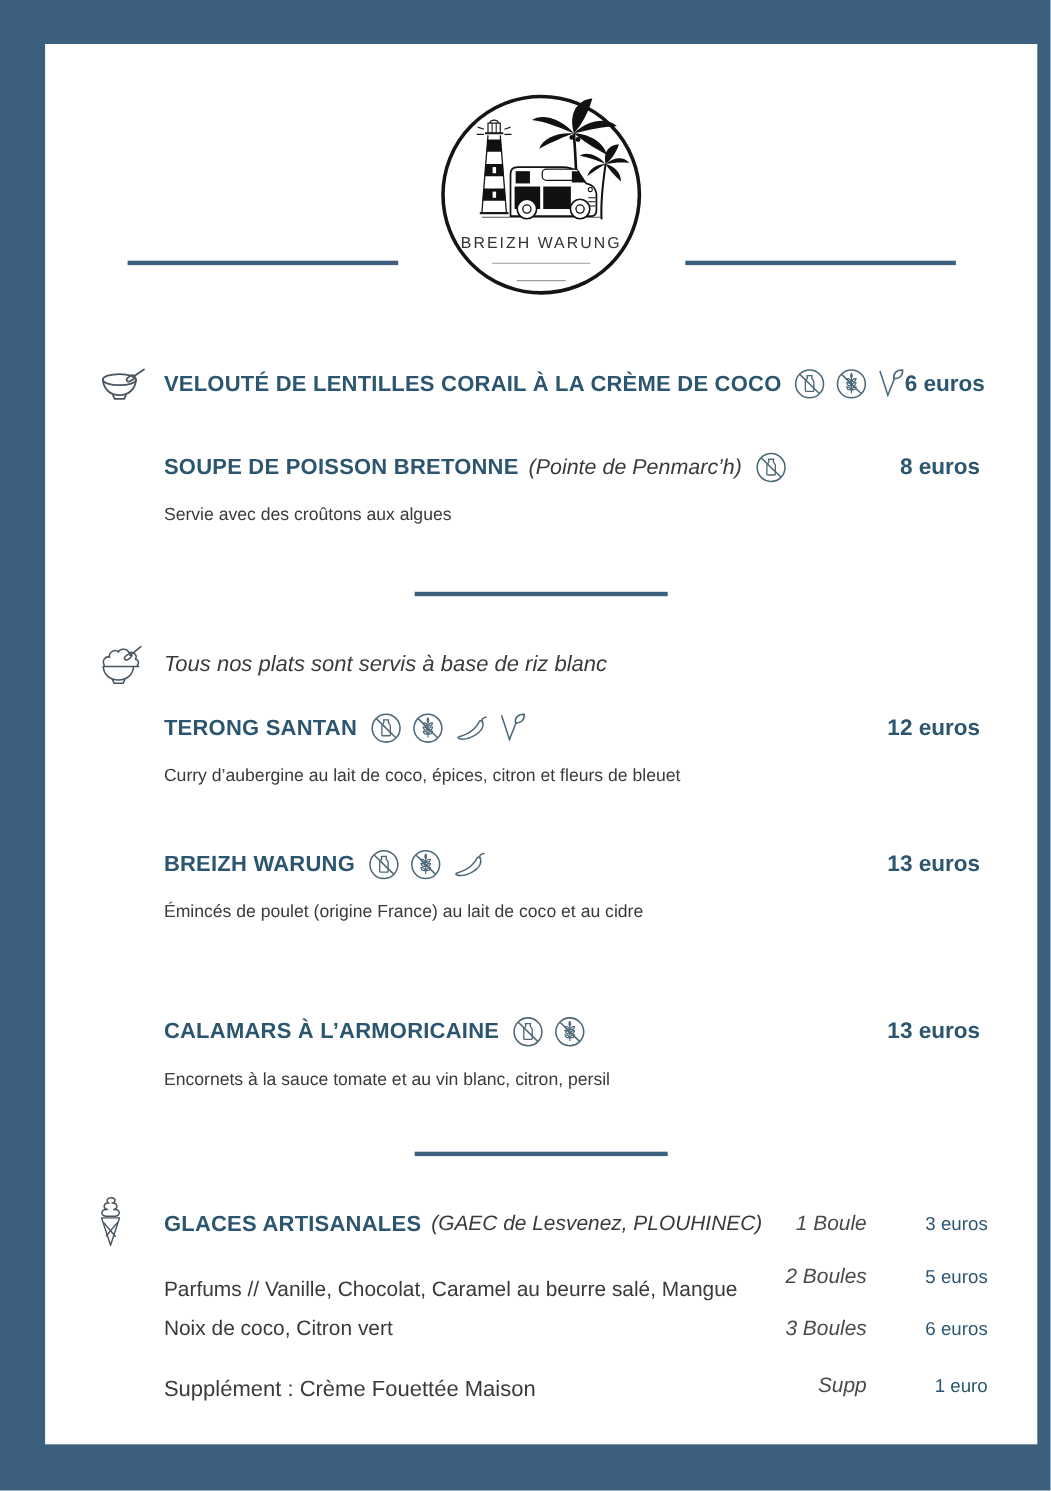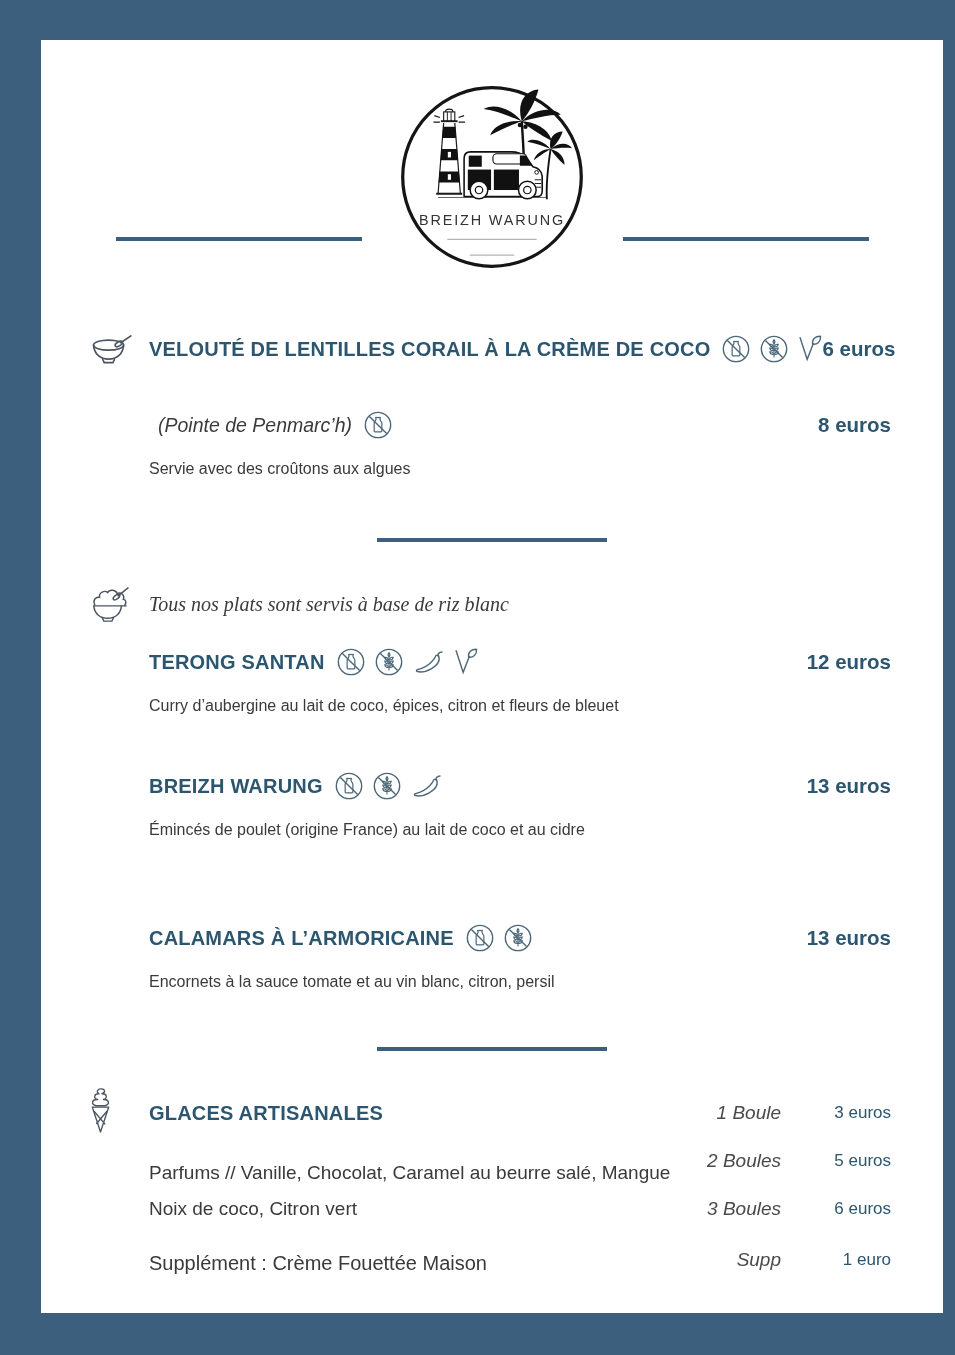--- a/index.html
+++ b/index.html
@@ -32,21 +32,21 @@
   .cat-icon{position:absolute;left:48px;top:50%;transform:translateY(-50%);color:var(--caticon);display:flex;}
   .cat-icon .icon{display:flex;}
   .item-title{font-weight:bold;font-size:20px;color:var(--title);white-space:nowrap;letter-spacing:0.2px;}
   .item-note{font-style:italic;font-size:19.5px;color:var(--body-text);margin-left:9px;white-space:nowrap;}
   .diet-icons{display:flex;align-items:center;gap:8px;margin-left:11px;color:var(--icon);}
   .diet-icons .icon{display:flex;}
   .price{margin-left:auto;font-weight:bold;font-size:20.5px;color:var(--title);white-space:nowrap;}
   .item-desc{height:30px;display:flex;align-items:center;padding:0 52px 0 108px;font-size:16px;color:var(--body-text);white-space:nowrap;}
   .divider{width:230px;height:4px;background:var(--frame);margin:0 auto;}
   .note-row{position:relative;display:flex;align-items:center;height:44px;padding:0 52px 0 108px;}
-  .intro{font-style:italic;font-size:20px;color:var(--body-text);white-space:nowrap;font-family:Liberation Serif, serif;}
+  .intro{font-style:italic;font-size:20px;color:var(--body-text);white-space:nowrap;}
   
   .mt62{margin-top:62px}.mt42{margin-top:42px}.mt12{margin-top:12px}
   .mt54{margin-top:54px}.mt40{margin-top:40px}.mt19{margin-top:19px}
   .mt48{margin-top:48px}.mt49{margin-top:76px}.mt50{margin-top:50px}
   
   .desserts{position:relative;margin-top:38px;display:grid;
     grid-template-columns:1fr 95px 110px;grid-template-rows:48px 48px 48px 54px;
     padding:0 52px 0 108px;}
   .desserts .cat-icon{top:-2px;transform:none;}
   .d-left{display:flex;align-items:center;white-space:nowrap;position:relative;}
@@ -187,20 +187,21 @@
               <g fill="none" stroke="currentColor" stroke-width="1.5" stroke-linecap="round">
                 <path d="M3 4 l7.5 23 L17 10.5"></path>
                 <path d="M16.3 10.8 c-.7 -5.2 2.9 -8.6 8.5 -8.3 c.3 5.7 -3.4 8.9 -8.5 8.3z"></path>
               </g>
             </svg>
           </span>
         </span>
       <span class="price">6 euros</span>
     </div>
     <div class="item-row mt42">
+      <span class="item-title">SOUPE DE POISSON BRETONNE</span>
       <span class="item-note">(Pointe de Penmarc’h)</span>
       <span class="diet-icons">
           <span class="icon">
             <svg viewBox="0 0 32 32" width="30" height="30">
               <g fill="none" stroke="currentColor" stroke-width="1.5">
                 <circle cx="16" cy="16" r="13.5"></circle>
                 <g stroke-width="1.3" stroke-linejoin="round">
                   <path d="M13 8 h6"></path>
                   <path d="M13.8 8 v2.4 l-1.9 3.2 v8.8 a.9 .9 0 0 0 .9 .9 h6.4 a.9 .9 0 0 0 .9 -.9 v-8.8 l-1.9 -3.2 v-2.4"></path>
                 </g>
@@ -384,20 +385,21 @@
               <path d="M13 2 c-4 -.5 -6 3.5 -2.5 5 c-5 -.5 -6.5 5 -1.5 6 c-6 -.5 -7.5 5.5 -1.5 6.5 l9 0 c6 -1 4.5 -7 -1.5 -6.5 c5 -1 3.5 -6.5 -1.5 -6 c4 -1.5 3.5 -4.5 -.5 -5z"></path>
               <path d="M3.5 21 h17 L12 47z"></path>
               <path d="M5.5 25.5 L16.5 38.5 M18.5 25.5 L8 38"></path>
             </g>
           </svg>
         </span>
       </span>
 
     <div class="d-left">
       <span class="item-title">GLACES ARTISANALES</span>
+      <span class="item-note">(GAEC de Lesvenez, PLOUHINEC)</span>
     </div>
     <div class="d-label">1 Boule</div>
     <div class="d-price">3 euros</div>
 
     <div class="d-left d-flavors off12">Parfums // Vanille, Chocolat, Caramel au beurre salé, Mangue</div>
     <div class="d-label">2 Boules</div>
     <div class="d-price">5 euros</div>
 
     <div class="d-left d-flavors">Noix de coco, Citron vert</div>
     <div class="d-label">3 Boules</div>

